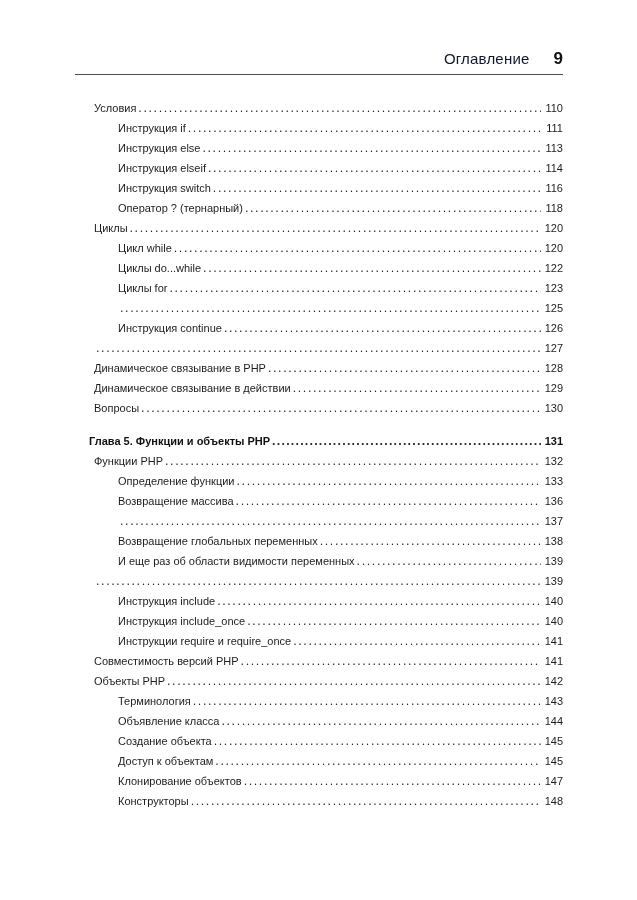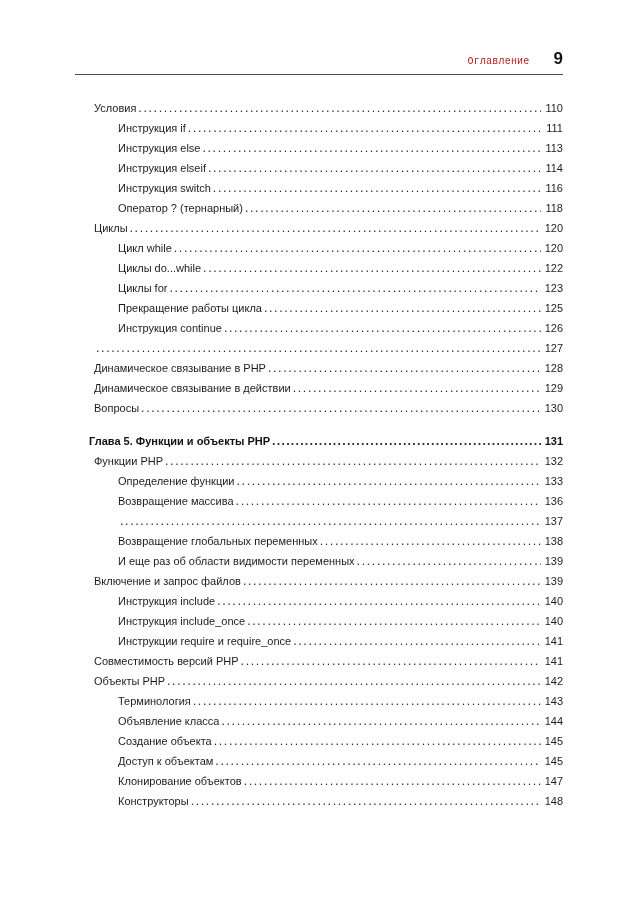--- a/index.html
+++ b/index.html
@@ -24,24 +24,23 @@
   .running-head {
     padding-top: 49px;
   }
   .running-head-inner {
     display: flex;
     justify-content: flex-end;
     align-items: baseline;
     gap: 24px;
   }
   .running-title {
-    font-size: 10px;
+    font-size: 15px;
     letter-spacing: 0.2px;
-    color: #b91c1c;
-    font-family: Liberation Mono, monospace;
+    color: #0f172a;
   }
   .running-pagenum {
     font-size: 17px;
     font-weight: bold;
     color: #111;
   }
   .head-rule {
     margin-top: 5px;
     border: 0;
     border-top: 1.6px solid #4e4e4e;
@@ -147,21 +146,20 @@
         <span class="label">Циклы do...while</span>
         <span class="dots"></span>
         <span class="pagenum">122</span>
       </div>
       <div class="toc-row lvl-2">
         <span class="label">Циклы for</span>
         <span class="dots"></span>
         <span class="pagenum">123</span>
       </div>
       <div class="toc-row lvl-2">
-        <span class="label">Прекращение работы цикла</span>
         <span class="dots"></span>
         <span class="pagenum">125</span>
       </div>
       <div class="toc-row lvl-2">
         <span class="label">Инструкция continue</span>
         <span class="dots"></span>
         <span class="pagenum">126</span>
       </div>
       <div class="toc-row lvl-1">
         <span class="dots"></span>
@@ -210,21 +208,20 @@
         <span class="label">Возвращение глобальных переменных</span>
         <span class="dots"></span>
         <span class="pagenum">138</span>
       </div>
       <div class="toc-row lvl-2">
         <span class="label">И еще раз об области видимости переменных</span>
         <span class="dots"></span>
         <span class="pagenum">139</span>
       </div>
       <div class="toc-row lvl-1">
-        <span class="label">Включение и запрос файлов</span>
         <span class="dots"></span>
         <span class="pagenum">139</span>
       </div>
       <div class="toc-row lvl-2">
         <span class="label">Инструкция include</span>
         <span class="dots"></span>
         <span class="pagenum">140</span>
       </div>
       <div class="toc-row lvl-2">
         <span class="label">Инструкция include_once</span>

